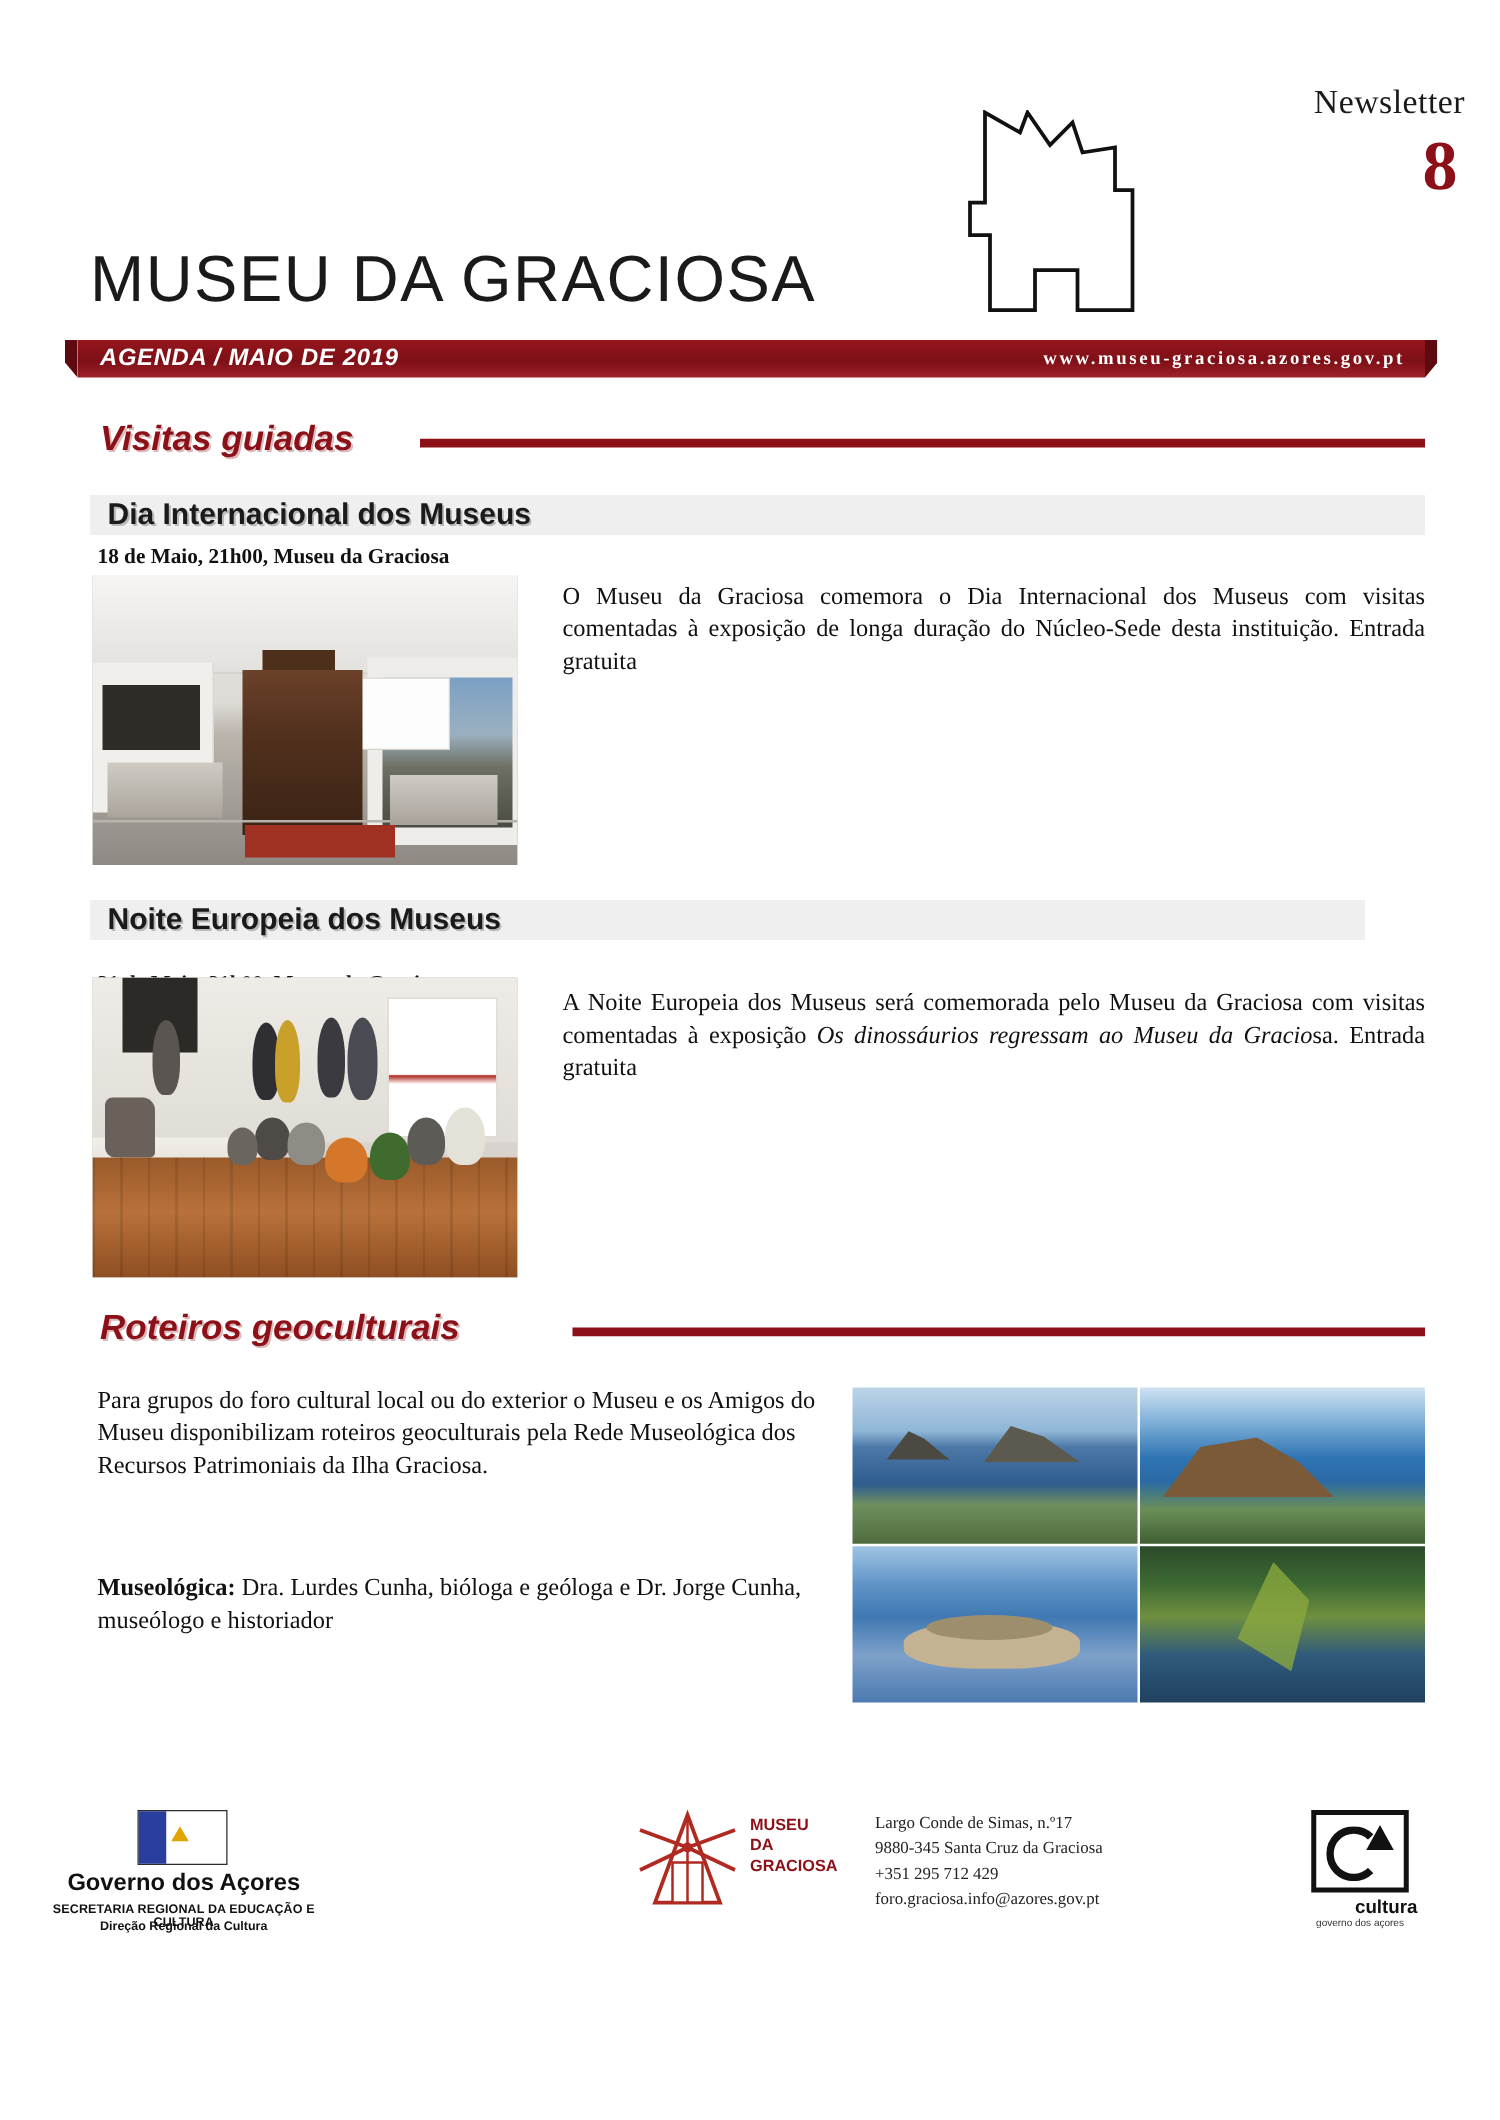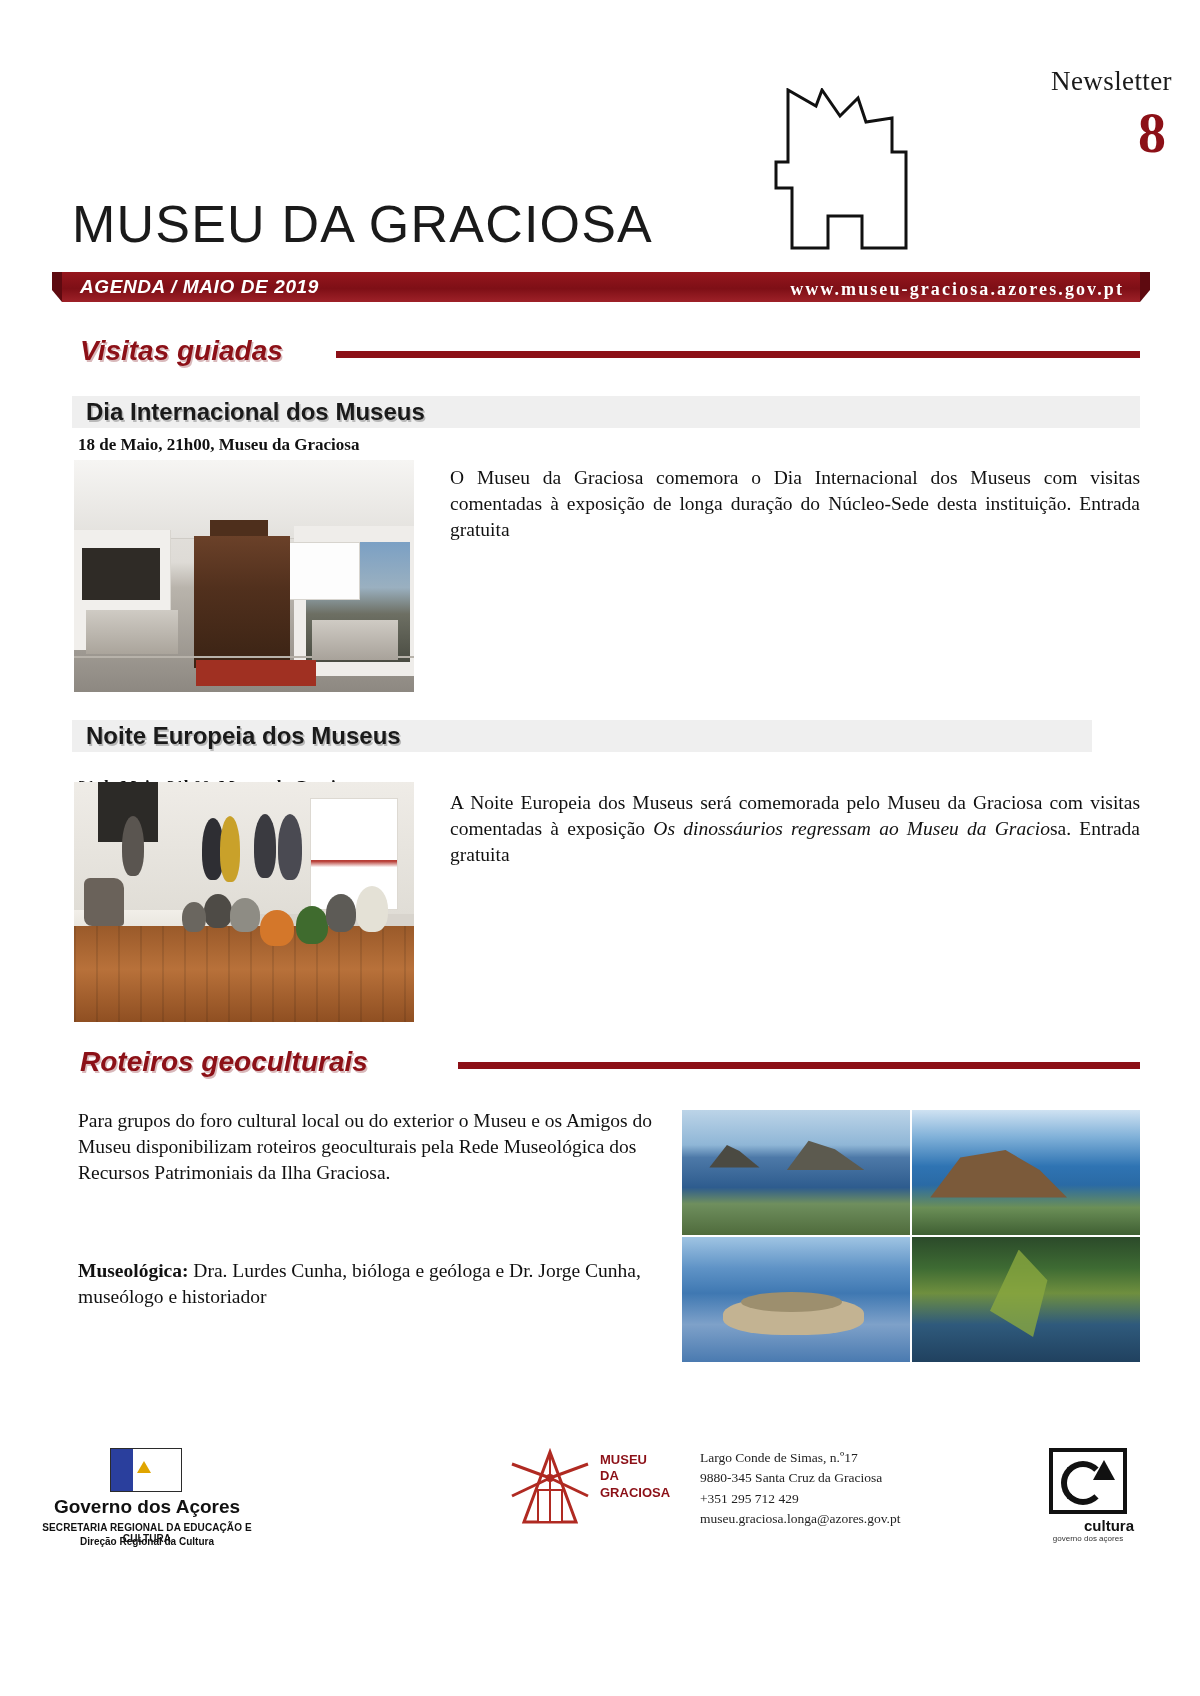--- a/index.html
+++ b/index.html
@@ -95,21 +95,21 @@
     font-size: 19px;
     color: #ffffff;
     letter-spacing: 0.6px;
   }
   .agenda-url {
     position: absolute;
     right: 16px;
     top: 7px;
     font-family: "Liberation Serif", serif;
     font-weight: bold;
-    font-size: 18px;
+    font-size: 15px;
     color: #ffffff;
     letter-spacing: 2.1px;
   }
 
   
   .section-head {
     position: absolute;
     height: 34px;
   }
   .section-head .title {
@@ -415,21 +415,21 @@
   <div class="mill-text">
     <div>MUSEU</div>
     <div>DA</div>
     <div>GRACIOSA</div>
   </div>
 
   <div class="addr">
     <div>Largo Conde de Simas, n.º17</div>
     <div>9880-345 Santa Cruz da Graciosa</div>
     <div>+351 295 712 429</div>
-    <div>museu.graciosa.longa@azores.gov.pt</div>
+    <div>foro.graciosa.info@azores.gov.pt</div>
   </div>
 
   <div class="cultura">
     <div class="box">
       <div class="c-ring"></div>
       <div class="a-tri"></div>
     </div>
     <div class="word">cultura</div>
     <div class="sub">governo dos açores</div>
   </div>

